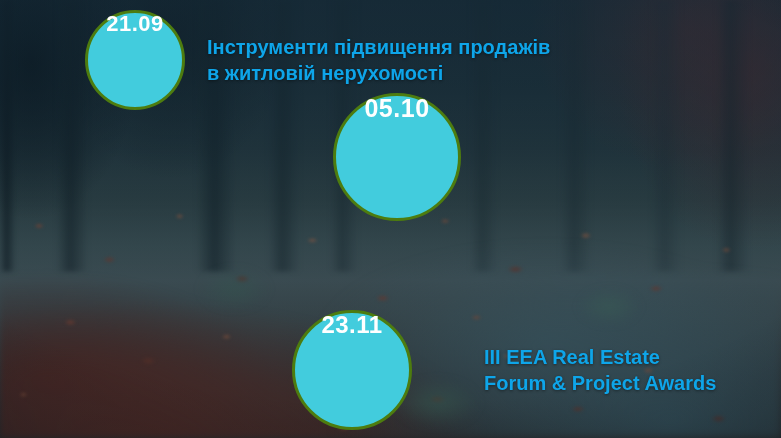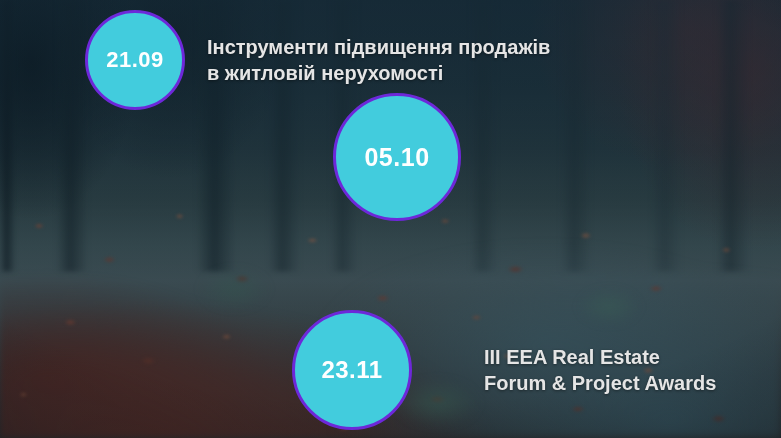--- a/index.html
+++ b/index.html
@@ -131,38 +131,37 @@
   
   .event {
     position: absolute;
     display: flex;
     align-items: center;
   }
 
   .date-circle {
     border-radius: 50%;
     background: #42CCDD;
-    border: 3px solid #6d28d9;
+    border: 3px solid #4d7c0f;
     box-sizing: border-box;
     display: flex;
-    align-items: center;
     justify-content: center;
     flex: 0 0 auto;
   }
 
   .date-text {
     color: #ffffff;
     font-weight: bold;
     letter-spacing: 0.5px;
     line-height: 1;
     white-space: nowrap;
   }
 
   .event-title {
-    color: #e5e5e5;
+    color: #0ea5e9;
     font-weight: bold;
     font-size: 20px;
     line-height: 26px;
     white-space: pre-line;
     text-shadow: 0 1px 3px rgba(0,0,0,0.45);
   }
 
   
   #event-1 { left: 85px;  top: 10px;  }
   #event-1 .date-circle { width: 100px; height: 100px; }

